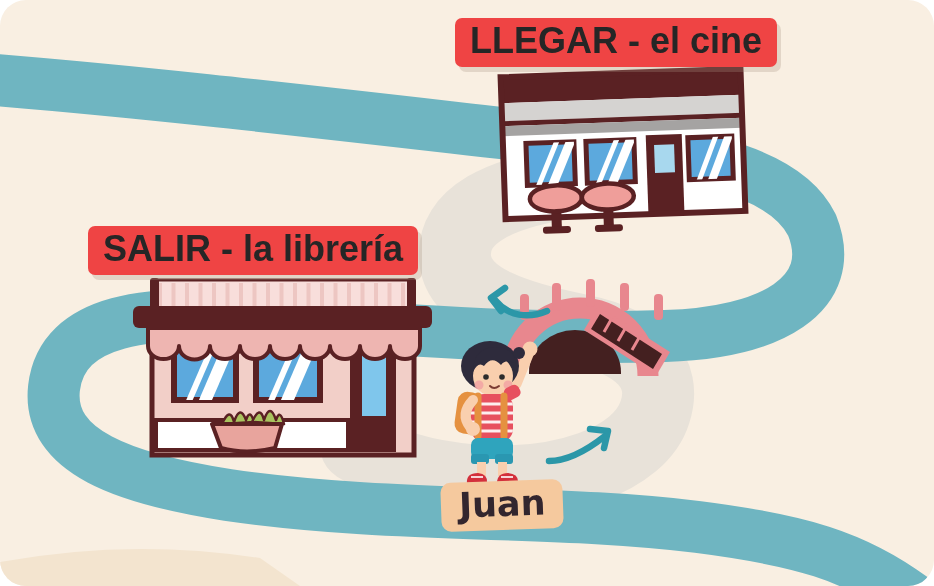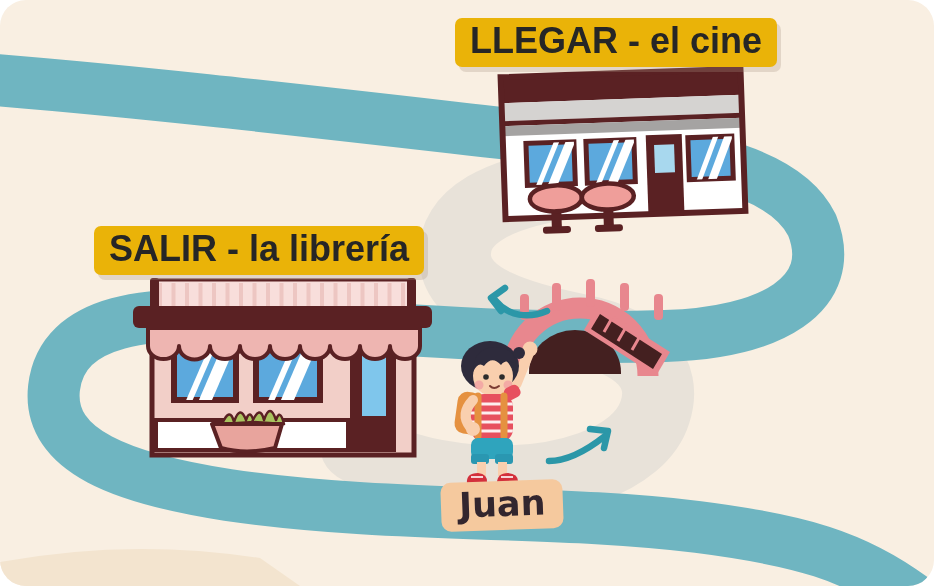--- a/index.html
+++ b/index.html
@@ -7,32 +7,32 @@
     position:relative;
     width:934px;height:586px;
     background:#f9efe2;
     border-radius:26px;
     overflow:hidden;
     font-family:"Liberation Sans",sans-serif;
   }
   svg.scene{position:absolute;left:0;top:0;width:934px;height:586px;}
   .word-label{
     position:absolute;
-    background:#eab308;
+    background:#ef4444;
     color:#262626;
     font-weight:600;
     font-size:36px;
     line-height:1.12;
     padding:3px 15px 6px 15px;
     border-radius:7px;
     white-space:nowrap;
     box-shadow:4px 5px 0 rgba(168,148,128,0.28);
   }
   #label-llegar{left:455px;top:18px;}
-  #label-salir{left:94px;top:226px;}
+  #label-salir{left:88px;top:226px;}
   #label-pasar{left:551px;top:356px;}
   .name-tag{
     position:absolute;
     left:441px;top:481px;
     background:#f5c99e;
     color:#33262e;
     font-family:"DejaVu Sans",sans-serif;
     font-weight:bold;
     font-size:35px;
     line-height:1.15;

